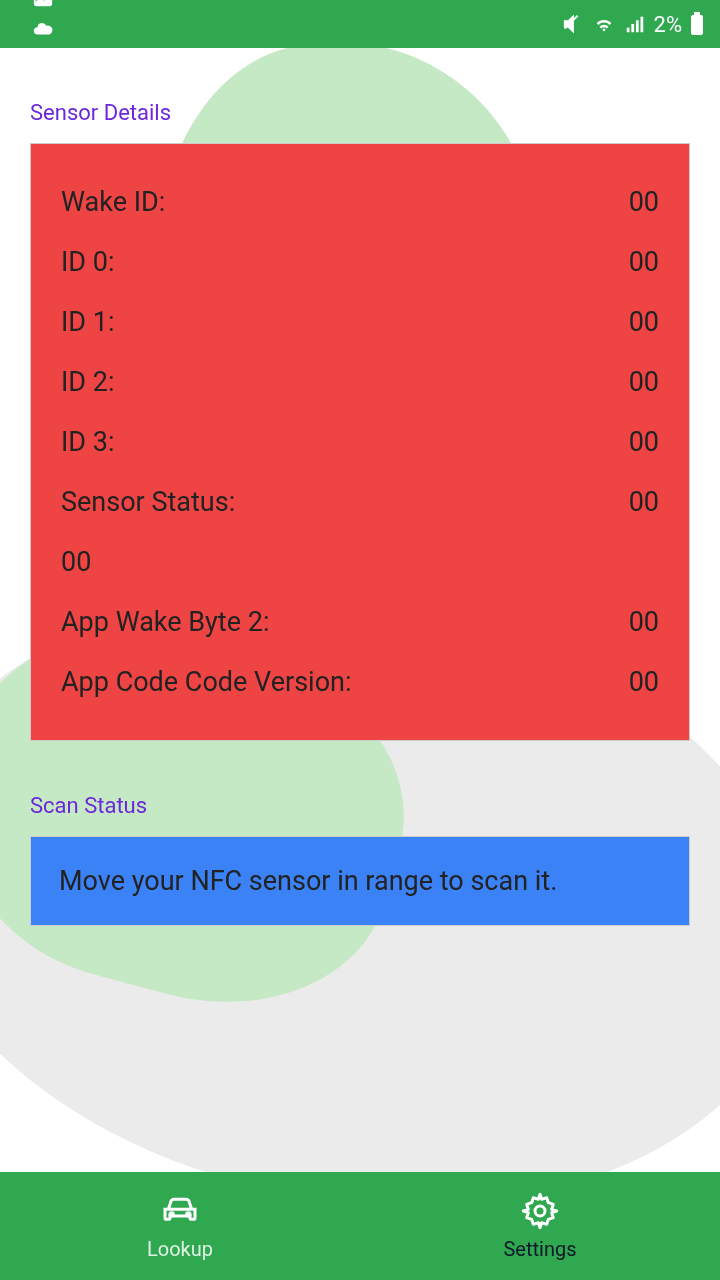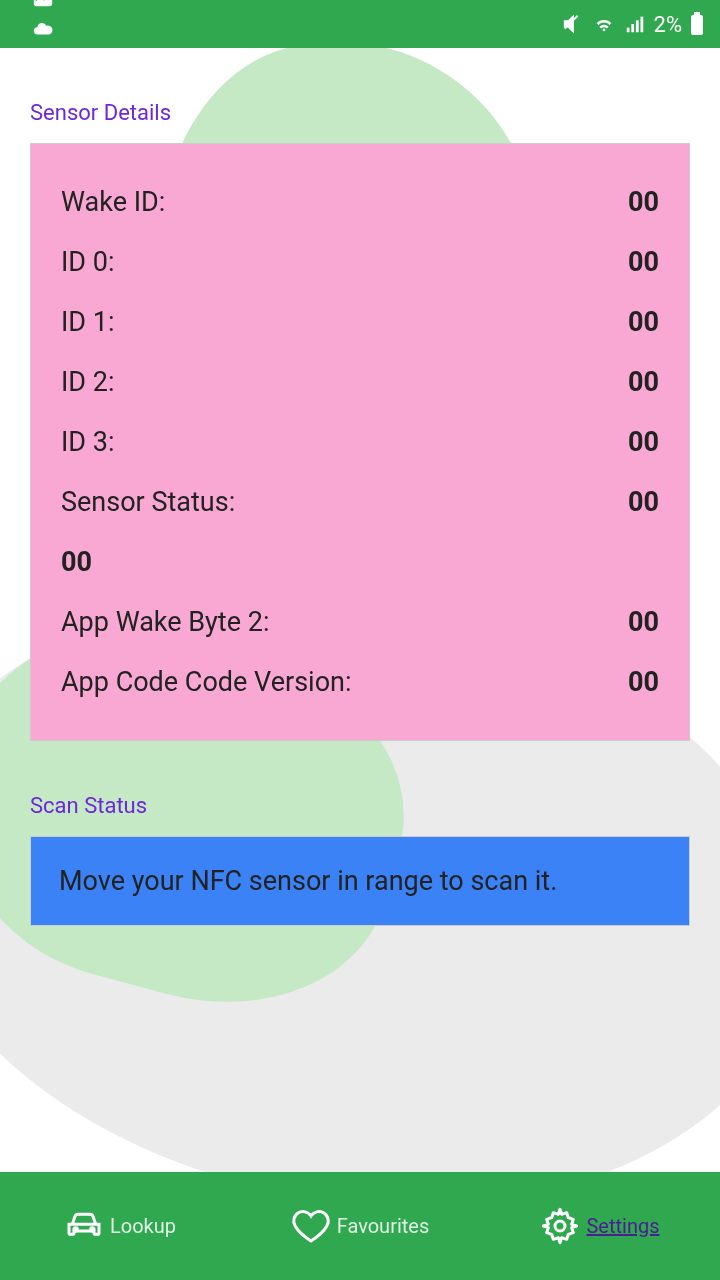--- a/index.html
+++ b/index.html
@@ -86,37 +86,37 @@
       height: calc(100% - 48px - 108px);
     }
     .section-title {
       font-size: 22px;
       color: #6d28d9;
       margin-top: 52px;
       margin-bottom: 18px;
       font-weight: 400;
     }
     .card {
-      background: #f9a8d4;
+      background: #ef4444;
       border: 1px solid #ccc;
       padding: 28px 30px;
     }
     .detail-row {
       display: flex;
       justify-content: space-between;
       align-items: center;
       padding: 14px 0;
       font-size: 27px;
       color: #222;
     }
     .detail-label {
       font-weight: 400;
     }
     .detail-value {
-      font-weight: 700;
+      font-weight: 400;
     }
     .scan-card {
       background: #3b82f6;
       border: 1px solid #ccc;
       padding: 26px 28px;
     }
     .scan-text {
       font-size: 27px;
       color: #222;
       line-height: 1.35;
@@ -127,29 +127,28 @@
       left: 0;
       right: 0;
       height: 108px;
       background: #2fa84f;
       display: flex;
       z-index: 10;
     }
     .nav-item {
       flex: 1;
       display: flex;
-      flex-direction: row;
+      flex-direction: column;
       align-items: center;
       justify-content: center;
       color: rgba(255,255,255,0.85);
       gap: 6px;
     }
     .nav-item.active {
-      color: #4c1d95;
-      text-decoration: underline;
+      color: #0f172a;
     }
     .nav-label {
       font-size: 20px;
     }
     .nav-icon svg {
       width: 40px;
       height: 40px;
     }
     .battery-text {
       font-size: 22px;
@@ -263,28 +262,20 @@
   <div class="nav-item">
     <span class="nav-icon icon">
       <svg viewBox="0 0 24 24" fill="none" stroke="#fff" stroke-width="1.8">
           <path d="M5 11l1.5-4.5A2 2 0 018.4 5h7.2a2 2 0 011.9 1.5L19 11M3 11h18v5a1 1 0 01-1 1h-1a1 1 0 01-1-1v-1H6v1a1 1 0 01-1 1H4a1 1 0 01-1-1v-5z"></path>
           <circle cx="7" cy="14" r="1" fill="#fff"></circle>
           <circle cx="17" cy="14" r="1" fill="#fff"></circle>
         </svg>
     </span>
     <span class="nav-label">Lookup</span>
   </div>
-  <div class="nav-item">
-    <span class="nav-icon icon">
-      <svg viewBox="0 0 24 24" fill="none" stroke="#fff" stroke-width="1.8">
-          <path d="M12 21s-7-4.5-9.5-9A5.5 5.5 0 0112 6a5.5 5.5 0 019.5 6C19 16.5 12 21 12 21z"></path>
-        </svg>
-    </span>
-    <span class="nav-label">Favourites</span>
-  </div>
   <div class="nav-item active">
     <span class="nav-icon icon">
       <svg viewBox="0 0 24 24" fill="none" stroke="#fff" stroke-width="1.8">
           <circle cx="12" cy="12" r="3"></circle>
           <path d="M12 2l1 3 3-1 1 3 3 1-1 3 3 1-3 1 1 3-3 1-1 3-3-1-1 3-1-3-3 1-1-3-3-1 1-3-3-1 3-1-1-3 3-1 1-3 3 1 1-3z" stroke-linejoin="round"></path>
         </svg>
     </span>
     <span class="nav-label">Settings</span>
   </div>
 </div>

